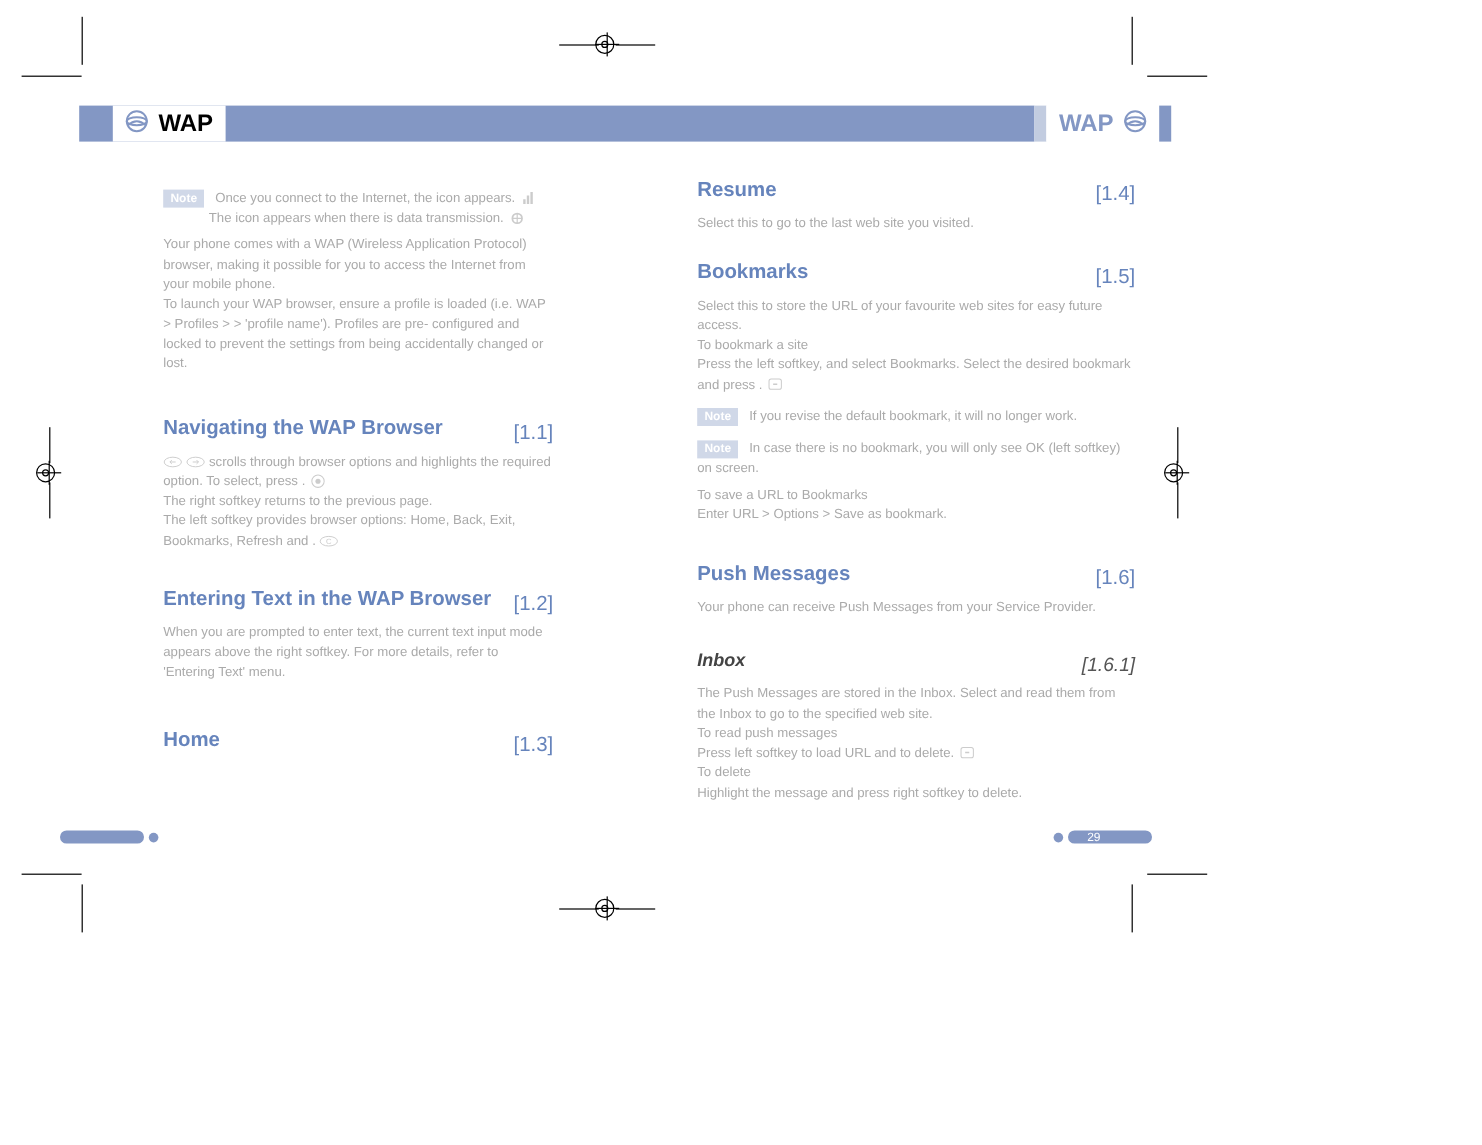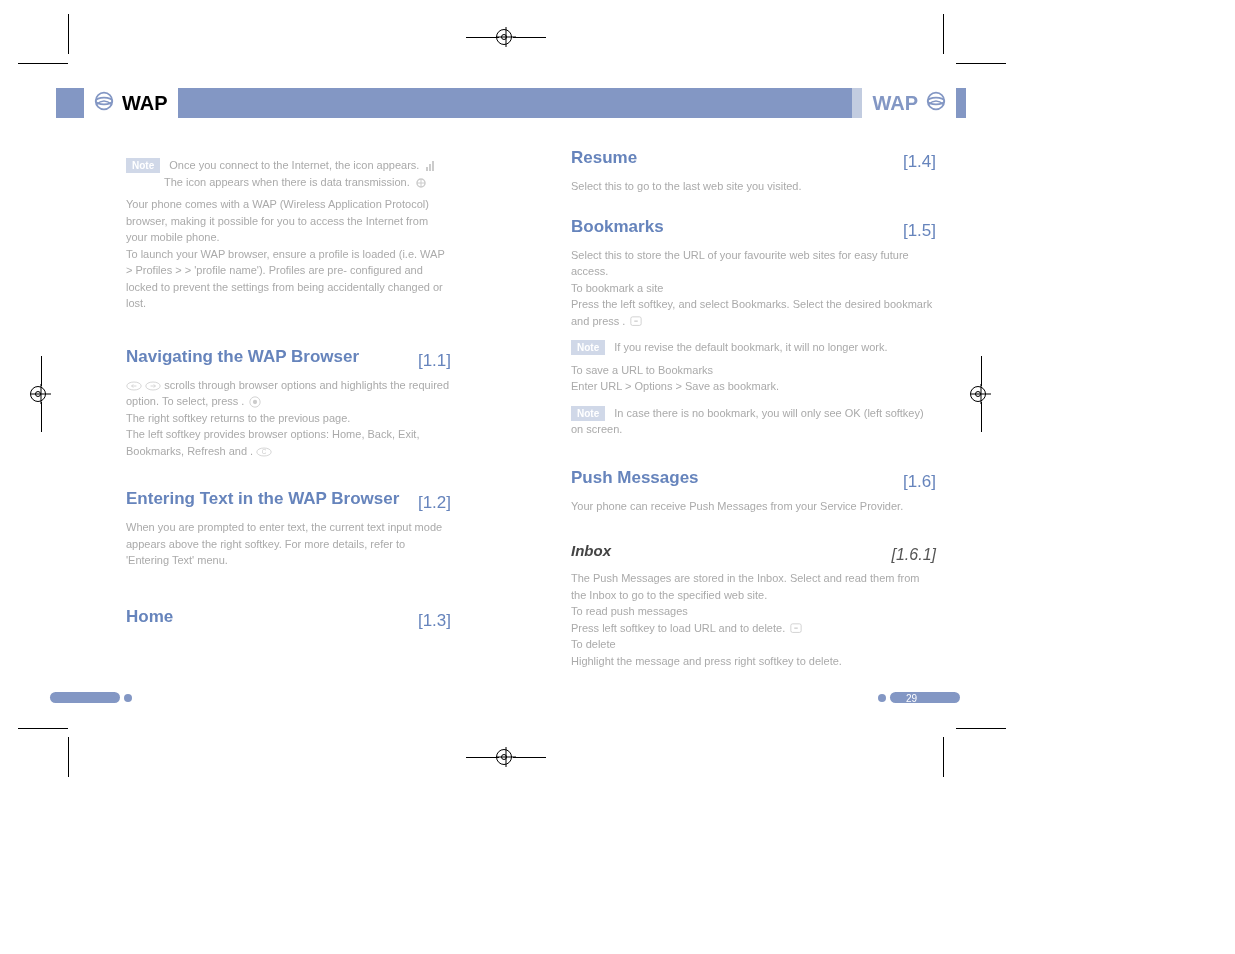--- a/index.html
+++ b/index.html
@@ -62,21 +62,21 @@
       width: 30px;
       height: 80px;
       display: flex;
       flex-direction: column;
       align-items: center;
     }
     .reg-vert-line { height: 30px; width: 1px; background: #000; }
     
     .page-container {
       position: absolute;
-      left: 56px;
+      left: 66px;
       top: 88px;
       width: 910px;
     }
     .header-bar {
       height: 30px;
       display: flex;
       align-items: stretch;
     }
     .header-bar-main {
       flex: 1;
@@ -386,27 +386,27 @@
         <span>Press the left softkey, and select Bookmarks. Select the desired bookmark and press .</span>
         <span class="small-btn-icon"><svg viewBox="0 0 14 14">
               <rect x="1" y="1" width="12" height="10" rx="2" fill="none" stroke="#ccc" stroke-width="1"></rect>
               <path d="M 5 6 L 9 6" stroke="#ccc" stroke-width="1.5"></path>
             </svg></span>
       </div>
       <div class="body-text" style="margin-top:10px;">
         <span class="note-label">Note</span>
         <span>If you revise the default bookmark, it will no longer work.</span>
       </div>
+      <div class="body-text" style="margin-top:10px;">
+        <span class="note-label">Note</span>
+        <span>In case there is no bookmark, you will only see OK (left softkey) on screen.</span>
+      </div>
       <div class="body-text">
         <span>To save a URL to Bookmarks</span><br>
         <span>Enter URL &gt; Options &gt; Save as bookmark.</span>
-      </div>
-      <div class="body-text" style="margin-top:10px;">
-        <span class="note-label">Note</span>
-        <span>In case there is no bookmark, you will only see OK (left softkey) on screen.</span>
       </div>
 
       <div class="clearfix" style="margin-top:30px;">
         <span class="num-label">[1.6]</span>
         <div class="section-title">Push Messages</div>
       </div>
       <div class="body-text">Your phone can receive Push Messages from your Service Provider.</div>
 
       <div class="clearfix" style="margin-top:28px;">
         <span class="num-label-sub">[1.6.1]</span>

